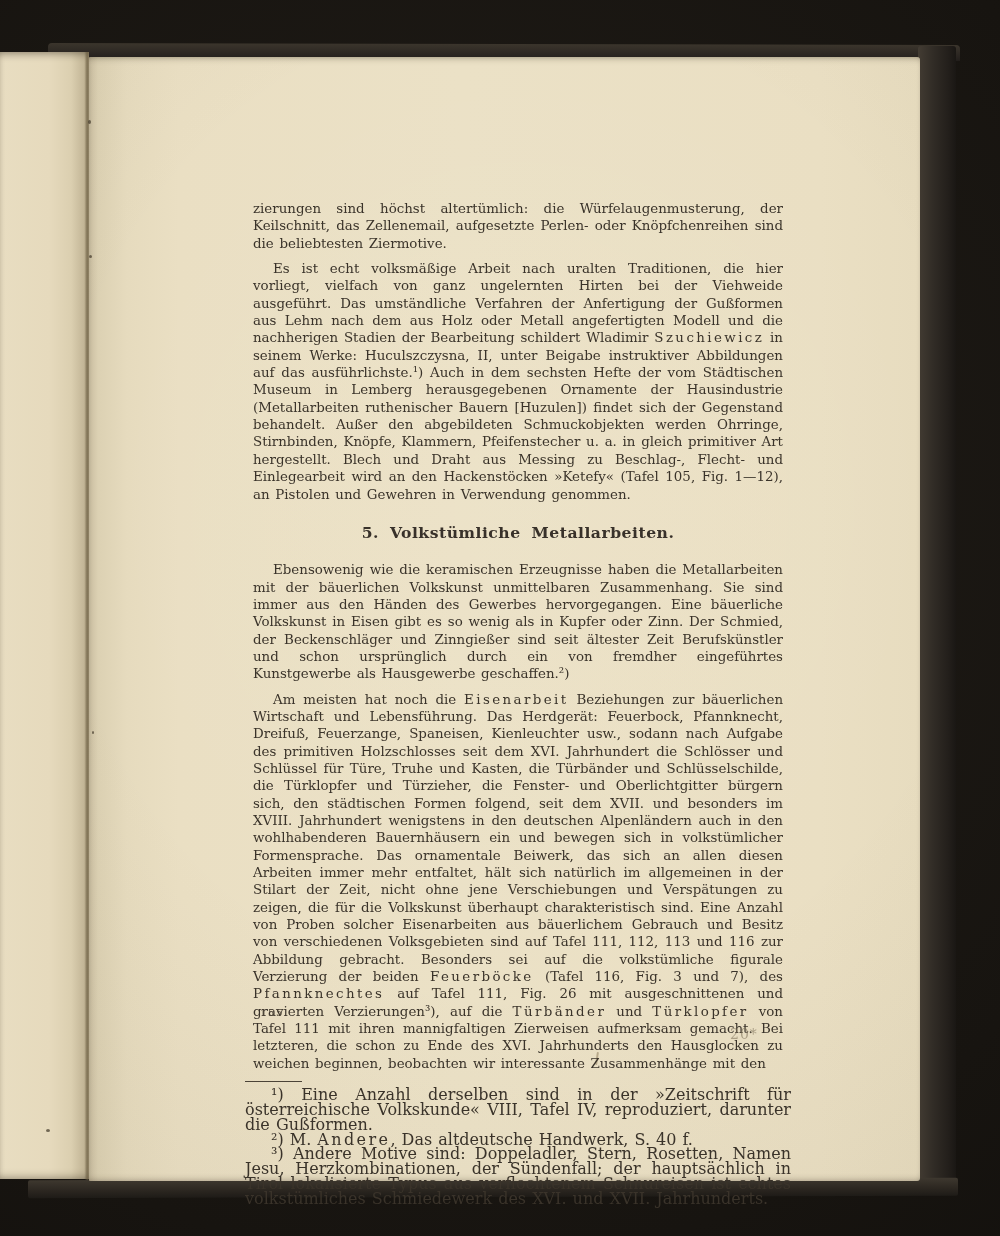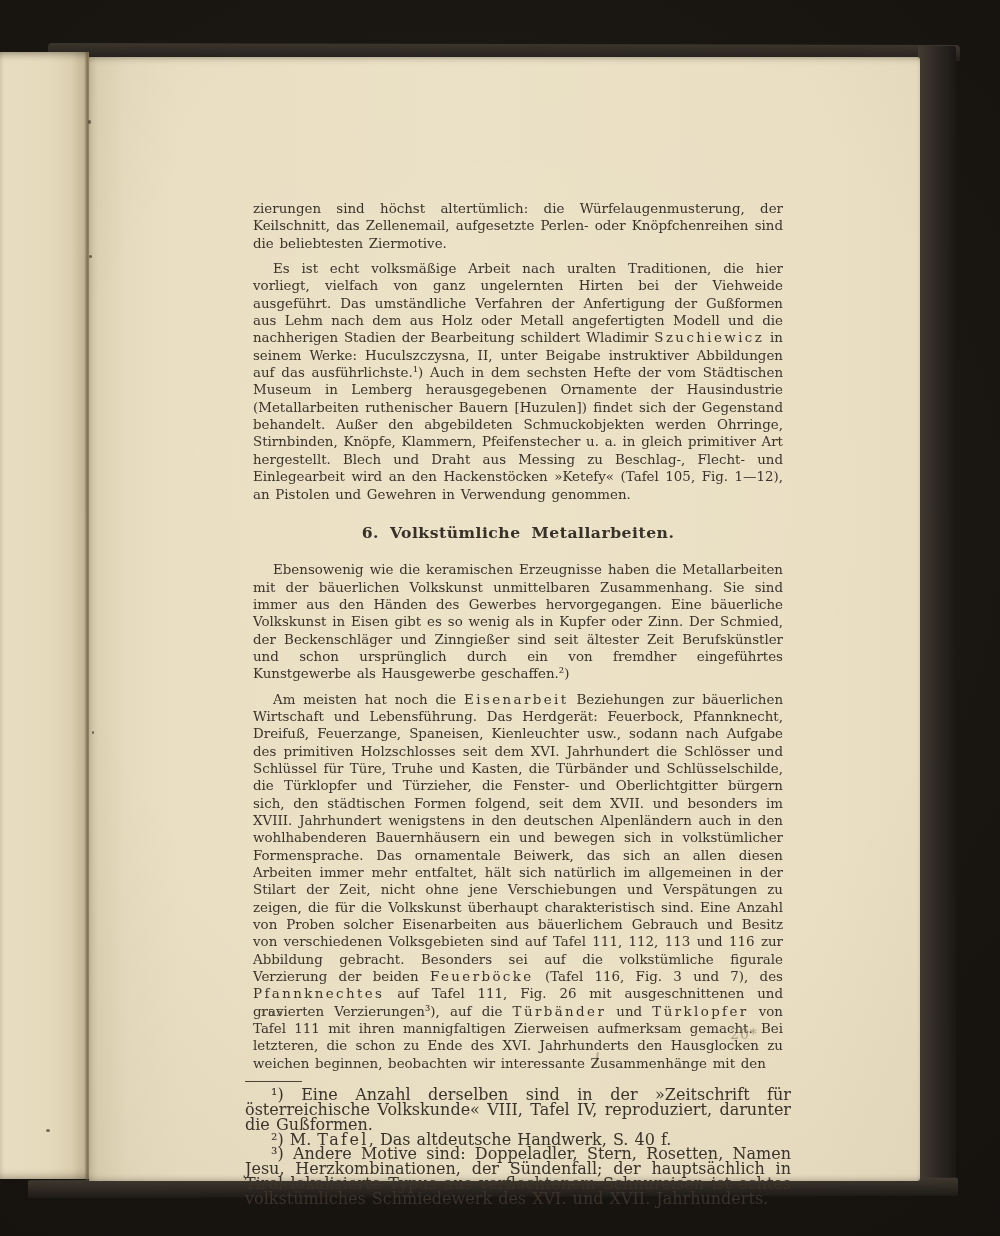--- a/index.html
+++ b/index.html
@@ -119,30 +119,30 @@
   <div class="speck s1"></div>
   <div class="speck s2"></div>
   <div class="speck s3"></div>
   <div class="speck s4"></div>
   <div class="scratch"></div>
 
   <div class="textcol">
     <p>zierungen sind höchst altertümlich: die Würfelaugenmusterung, der Keilschnitt, das Zellenemail, aufgesetzte Perlen- oder Knöpfchenreihen sind die beliebtesten Ziermotive.</p>
     <p class="ind"><span>Es ist echt volksmäßige Arbeit nach uralten Traditionen, die hier vorliegt, vielfach von ganz ungelernten Hirten bei der Viehweide ausgeführt. Das umständliche Verfahren der Anfertigung der Gußformen aus Lehm nach dem aus Holz oder Metall angefertigten Modell und die nachherigen Stadien der Bearbeitung schildert Wladimir </span><span class="sp">Szuchiewicz</span><span> in seinem Werke: Huculszczysna, II, unter Beigabe instruktiver Abbildungen auf das ausführlichste.¹) Auch in dem sechsten Hefte der vom Städtischen Museum in Lemberg herausgegebenen Ornamente der Hausindustrie (Metallarbeiten ruthenischer Bauern [Huzulen]) findet sich der Gegenstand behandelt. Außer den abgebildeten Schmuckobjekten werden Ohrringe, Stirnbinden, Knöpfe, Klammern, Pfeifenstecher u. a. in gleich primitiver Art hergestellt. Blech und Draht aus Messing zu Beschlag-, Flecht- und Einlegearbeit wird an den Hackenstöcken »Ketefy« (Tafel 105, Fig. 1—12), an Pistolen und Gewehren in Verwendung genommen.</span></p>
 
-    <p class="heading">6. Volkstümliche Metallarbeiten.</p>
+    <p class="heading">5. Volkstümliche Metallarbeiten.</p>
 
     <p class="ind">Ebensowenig wie die keramischen Erzeugnisse haben die Metallarbeiten mit der bäuerlichen Volkskunst unmittelbaren Zusammenhang. Sie sind immer aus den Händen des Gewerbes hervorgegangen. Eine bäuerliche Volkskunst in Eisen gibt es so wenig als in Kupfer oder Zinn. Der Schmied, der Beckenschläger und Zinngießer sind seit ältester Zeit Berufskünstler und schon ursprünglich durch ein von fremdher eingeführtes Kunstgewerbe als Hausgewerbe geschaffen.²)</p>
     <p class="ind"><span>Am meisten hat noch die </span><span class="sp">Eisenarbeit</span><span> Beziehungen zur bäuerlichen Wirtschaft und Lebensführung. Das Herdgerät: Feuerbock, Pfannknecht, Dreifuß, Feuerzange, Spaneisen, Kienleuchter usw., sodann nach Aufgabe des primitiven Holzschlosses seit dem XVI. Jahrhundert die Schlösser und Schlüssel für Türe, Truhe und Kasten, die Türbänder und Schlüsselschilde, die Türklopfer und Türzieher, die Fenster- und Oberlichtgitter bürgern sich, den städtischen Formen folgend, seit dem XVII. und besonders im XVIII. Jahrhundert wenigstens in den deutschen Alpenländern auch in den wohlhabenderen Bauernhäusern ein und bewegen sich in volkstümlicher Formensprache. Das ornamentale Beiwerk, das sich an allen diesen Arbeiten immer mehr entfaltet, hält sich natürlich im allgemeinen in der Stilart der Zeit, nicht ohne jene Verschiebungen und Verspätungen zu zeigen, die für die Volkskunst überhaupt charakteristisch sind. Eine Anzahl von Proben solcher Eisenarbeiten aus bäuerlichem Gebrauch und Besitz von verschiedenen Volksgebieten sind auf Tafel 111, 112, 113 und 116 zur Abbildung gebracht. Besonders sei auf die volkstümliche figurale Verzierung der beiden </span><span class="sp">Feuerböcke</span><span> (Tafel 116, Fig. 3 und 7), des </span><span class="sp">Pfannknechtes</span><span> auf Tafel 111, Fig. 26 mit ausgeschnittenen und gravierten Verzierungen³), auf die </span><span class="sp">Türbänder</span><span> und </span><span class="sp">Türklopfer</span><span> von Tafel 111 mit ihren mannigfaltigen Zierweisen aufmerksam gemacht. Bei letzteren, die schon zu Ende des XVI. Jahrhunderts den Hausglocken zu weichen beginnen, beobachten wir interessante Zusammenhänge mit den</span></p>
 
     <div class="footnote-rule"></div>
 
     <div class="footnotes">
       <p><span>¹) Eine Anzahl derselben sind in der »Zeitschrift für österreichische Volkskunde« VIII, Tafel IV, reproduziert, darunter die Gußformen.</span></p>
-      <p><span>²) M. </span><span class="sp">Tafel</span><span>, Das altdeutsche Handwerk, S. 40 f.</span></p>
+      <p><span>²) M. </span><span class="sp">Andere</span><span>, Das altdeutsche Handwerk, S. 40 f.</span></p>
       <p><span>³) Andere Motive sind: Doppeladler, Stern, Rosetten, Namen Jesu, Herzkombinationen, der Sündenfall; der hauptsächlich in Tirol lokalisierte Typus aus verflochtenem Schnureisen ist echtes volkstümliches Schmiedewerk des XVI. und XVII. Jahrhunderts.</span></p>
     </div>
   </div>
 
   <div class="pagenum-row">155</div>
   <div class="sig-mark">20*</div>
 
 </div>
 
 </body></html>

